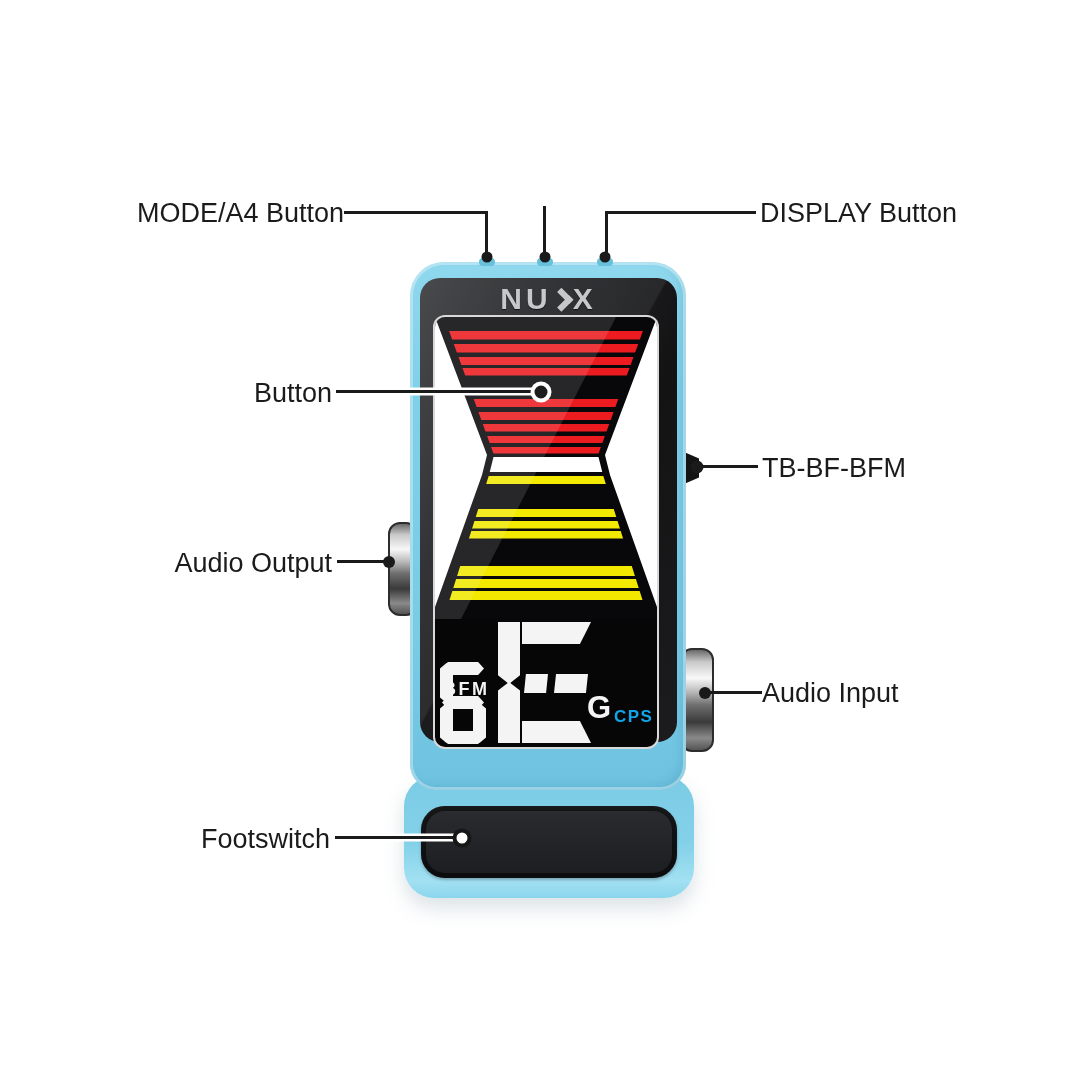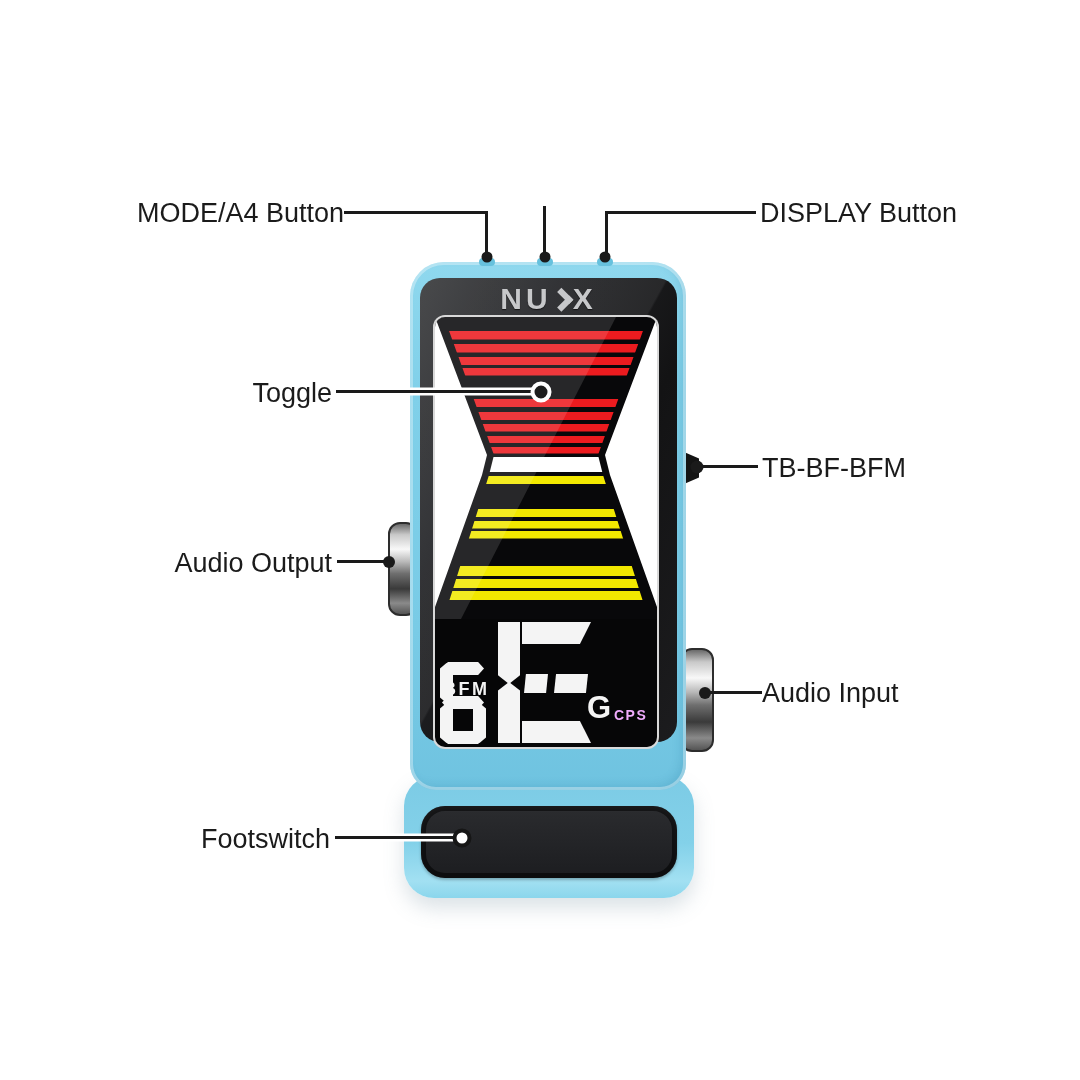--- a/index.html
+++ b/index.html
@@ -75,21 +75,21 @@
   .win{position:absolute;left:15px;top:39px;width:222px;height:430px;border-radius:10px;
        background:#060607;box-shadow:0 0 0 2px #d9d9d9;overflow:hidden;}
   .strobe{position:absolute;left:0;top:0;}
   .sheen{position:absolute;left:0;top:0;width:222px;height:302px;pointer-events:none;
          background:rgba(255,255,255,.13);
          clip-path:polygon(0 0,181px 0,26px 302px,0 302px);}
   
   .bfm{position:absolute;left:8px;top:314px;color:#f4f4f4;font-size:18px;font-weight:bold;
        letter-spacing:2.5px;margin-top:48px;}
   .noteG{position:absolute;left:152px;top:373px;color:#f4f4f4;font-size:31px;font-weight:bold;}
-  .cps{position:absolute;left:179px;top:390px;color:#f0abfc;font-size:14px;font-weight:bold;
+  .cps{position:absolute;left:179px;top:390px;color:#0ea5e9;font-size:17px;font-weight:bold;
        letter-spacing:1.5px;}
   .seg{position:absolute;left:5px;top:303px;width:154px;height:124px;}
   .seg .sg{position:absolute;background:#f4f4f4;}
   .hseg{clip-path:polygon(0 50%,14% 0,86% 0,100% 50%,86% 100%,14% 100%);}
   .vseg{clip-path:polygon(50% 0,100% 14%,100% 86%,50% 100%,0 86%,0 14%);}
   
   .d6{position:absolute;left:0;top:42px;width:46px;height:82px;}
   .d6 .a{left:2px;top:0;width:42px;height:13px;}
   .d6 .f{left:0;top:1px;width:13px;height:40px;}
   .d6 .g{left:2px;top:34px;width:42px;height:13px;}
@@ -110,21 +110,21 @@
        box-shadow:inset 0 0 0 5px rgba(0,0,0,.55),inset 0 3px 4px rgba(255,255,255,.07),
                   0 2px 3px rgba(0,0,0,.25);z-index:4;}
 </style>
 </head>
 <body>
 
 <div class="stage">
 
   <div class="lbl lbl-mode">MODE/A4 Button</div>
   <div class="lbl lbl-dispbtn">DISPLAY Button</div>
-  <div class="lbl lbl-display r">Toggle</div>
+  <div class="lbl lbl-display r">Button</div>
   <div class="lbl lbl-foot r">Footswitch</div>
   <div class="lbl lbl-aout r">Audio Output</div>
   <div class="lbl lbl-tb1">TB-BF-BFM</div>
   <div class="lbl lbl-ain">Audio Input</div>
 
   <div class="ln h ln-mode-h"></div>
   <div class="ln v ln-mode-v"></div>
   <div class="ln v ln-power-v"></div>
   <div class="ln h ln-dispbtn-h"></div>
   <div class="ln v ln-dispbtn-v"></div>

